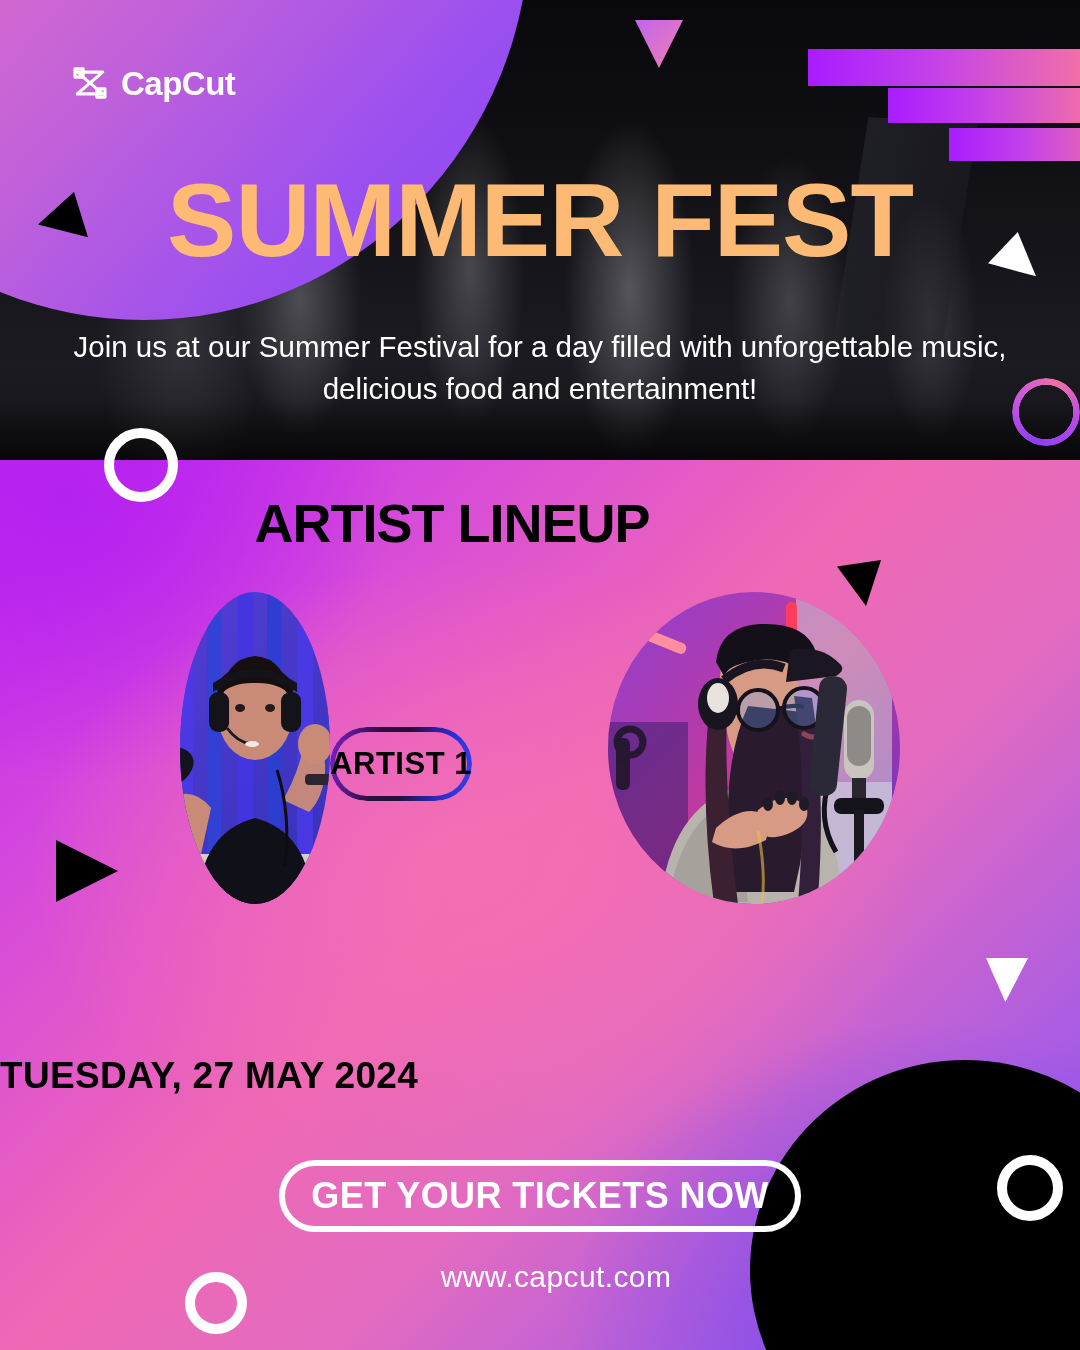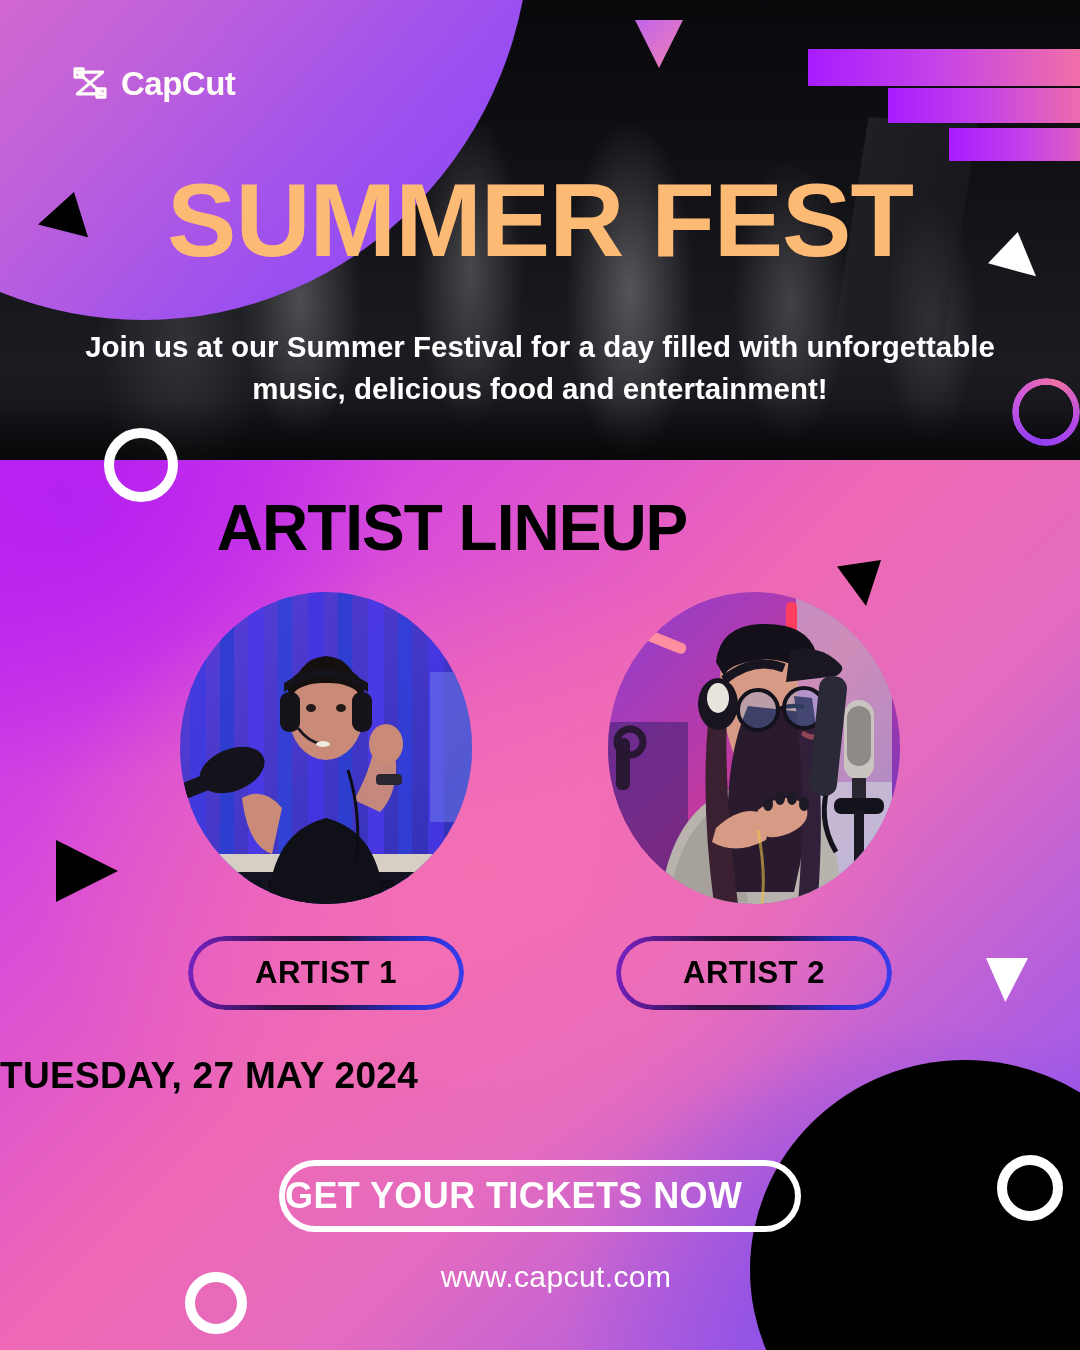--- a/index.html
+++ b/index.html
@@ -95,47 +95,47 @@
     border-radius:50%;background:#000;}
 
   
   .title{
     position:absolute;left:0;top:168px;width:1080px;text-align:center;
     font-size:104px;font-weight:bold;color:#fdba74;letter-spacing:-1px;
     line-height:1;white-space:nowrap;z-index:5;
   }
   .subtitle{
     position:absolute;left:64px;top:326px;width:952px;text-align:center;
-    font-size:29.5px;color:#fff;line-height:1.42;font-weight:700;z-index:5;
+    font-size:29.5px;color:#fff;line-height:1.42;font-weight:400;z-index:5;
   }
 
   
   .logo{position:absolute;left:70px;top:63px;display:flex;align-items:center;gap:11px;z-index:7;}
   .logo-mark{width:40px;height:40px;flex:none;}
   .logo-text{font-size:33px;font-weight:bold;color:#fffdf7;letter-spacing:-.5px;line-height:1;}
 
   
   .body{
     position:absolute;left:0;top:460px;width:1080px;height:890px;overflow:hidden;
     background:
       radial-gradient(ellipse 620px 430px at 44% 46%, #f36fb4 0%, rgba(243,111,180,0) 72%),
       radial-gradient(ellipse 520px 420px at 86% 96%, #7c4ae6 0%, rgba(124,74,230,0) 70%),
       radial-gradient(ellipse 460px 400px at 6% 4%, #b521f0 0%, rgba(181,33,240,0) 72%),
       linear-gradient(135deg,#bf24f0 0%,#d549dc 22%,#ee69b4 46%,#e36bc0 62%,#a95ce4 84%,#7c4ae8 100%);
   }
 
   .lineup{
     position:absolute;left:0;top:496px;width:904px;text-align:center;
-    font-size:64px;font-weight:bold;color:#000;letter-spacing:-1px;line-height:1;z-index:5;
+    font-size:54px;font-weight:bold;color:#000;letter-spacing:-1px;line-height:1;z-index:5;
   }
 
   
   .artists{position:absolute;left:0;top:592px;width:1080px;display:flex;
     justify-content:center;gap:136px;z-index:5;}
-  .card{width:292px;display:flex;flex-direction:column;align-items:center;}
+  .card{width:292px;display:flex;flex-direction:row;align-items:center;}
   .photo{width:292px;height:312px;border-radius:50%;overflow:hidden;position:relative;}
   .photo svg{display:block;width:100%;height:100%;}
   .pill{
     margin-top:32px;width:276px;height:74px;border-radius:40px;
     display:flex;align-items:center;justify-content:center;
     font-size:31px;font-weight:bold;color:#000;letter-spacing:.5px;
     position:relative;background:transparent;box-sizing:border-box;
   }
   .pill::before{
     content:"";position:absolute;inset:0;border-radius:40px;padding:5px;
@@ -146,21 +146,21 @@
   }
   .pill span{position:relative;z-index:1;}
 
   .date{
     position:absolute;left:0;top:1053px;width:1080px;text-align:left;
     font-size:37px;font-weight:bold;color:#000;line-height:1.22;letter-spacing:.3px;z-index:5;
   }
   .cta{
     position:absolute;left:50%;top:1160px;transform:translateX(-50%);
     width:522px;height:72px;border:6px solid #fff;border-radius:40px;
-    display:flex;align-items:center;
+    display:flex;align-items:center;justify-content:center;
     font-size:36px;font-weight:bold;color:#fff;letter-spacing:.4px;
     box-sizing:border-box;z-index:6;background:transparent;
   }
   .url{
     position:absolute;left:16px;top:1260px;width:1080px;text-align:center;
     font-size:30px;color:#fff;letter-spacing:.4px;z-index:6;
   }
 </style>
 </head>
 <body>
@@ -339,23 +339,20 @@
           </g>
           <g fill="#1e1a26">
             <ellipse cx="196" cy="212" rx="5" ry="7"></ellipse>
               <ellipse cx="184" cy="206" rx="5" ry="7"></ellipse>
             <ellipse cx="172" cy="206" rx="5" ry="7"></ellipse>
               <ellipse cx="160" cy="212" rx="5" ry="7"></ellipse>
           </g>
           <path d="M150 238 q8 42 4 74" stroke="#e8c14a" stroke-width="3" fill="none" opacity=".6"></path>
         </svg>
       </div>
-      <div class="pill">
-        <span>ARTIST 2</span>
-      </div>
     </div>
 
   </div>
 
   <div class="date">
     <div>TUESDAY, 27 MAY 2024</div>
   </div>
 
   <div class="cta">
     <span>GET YOUR TICKETS NOW</span>

